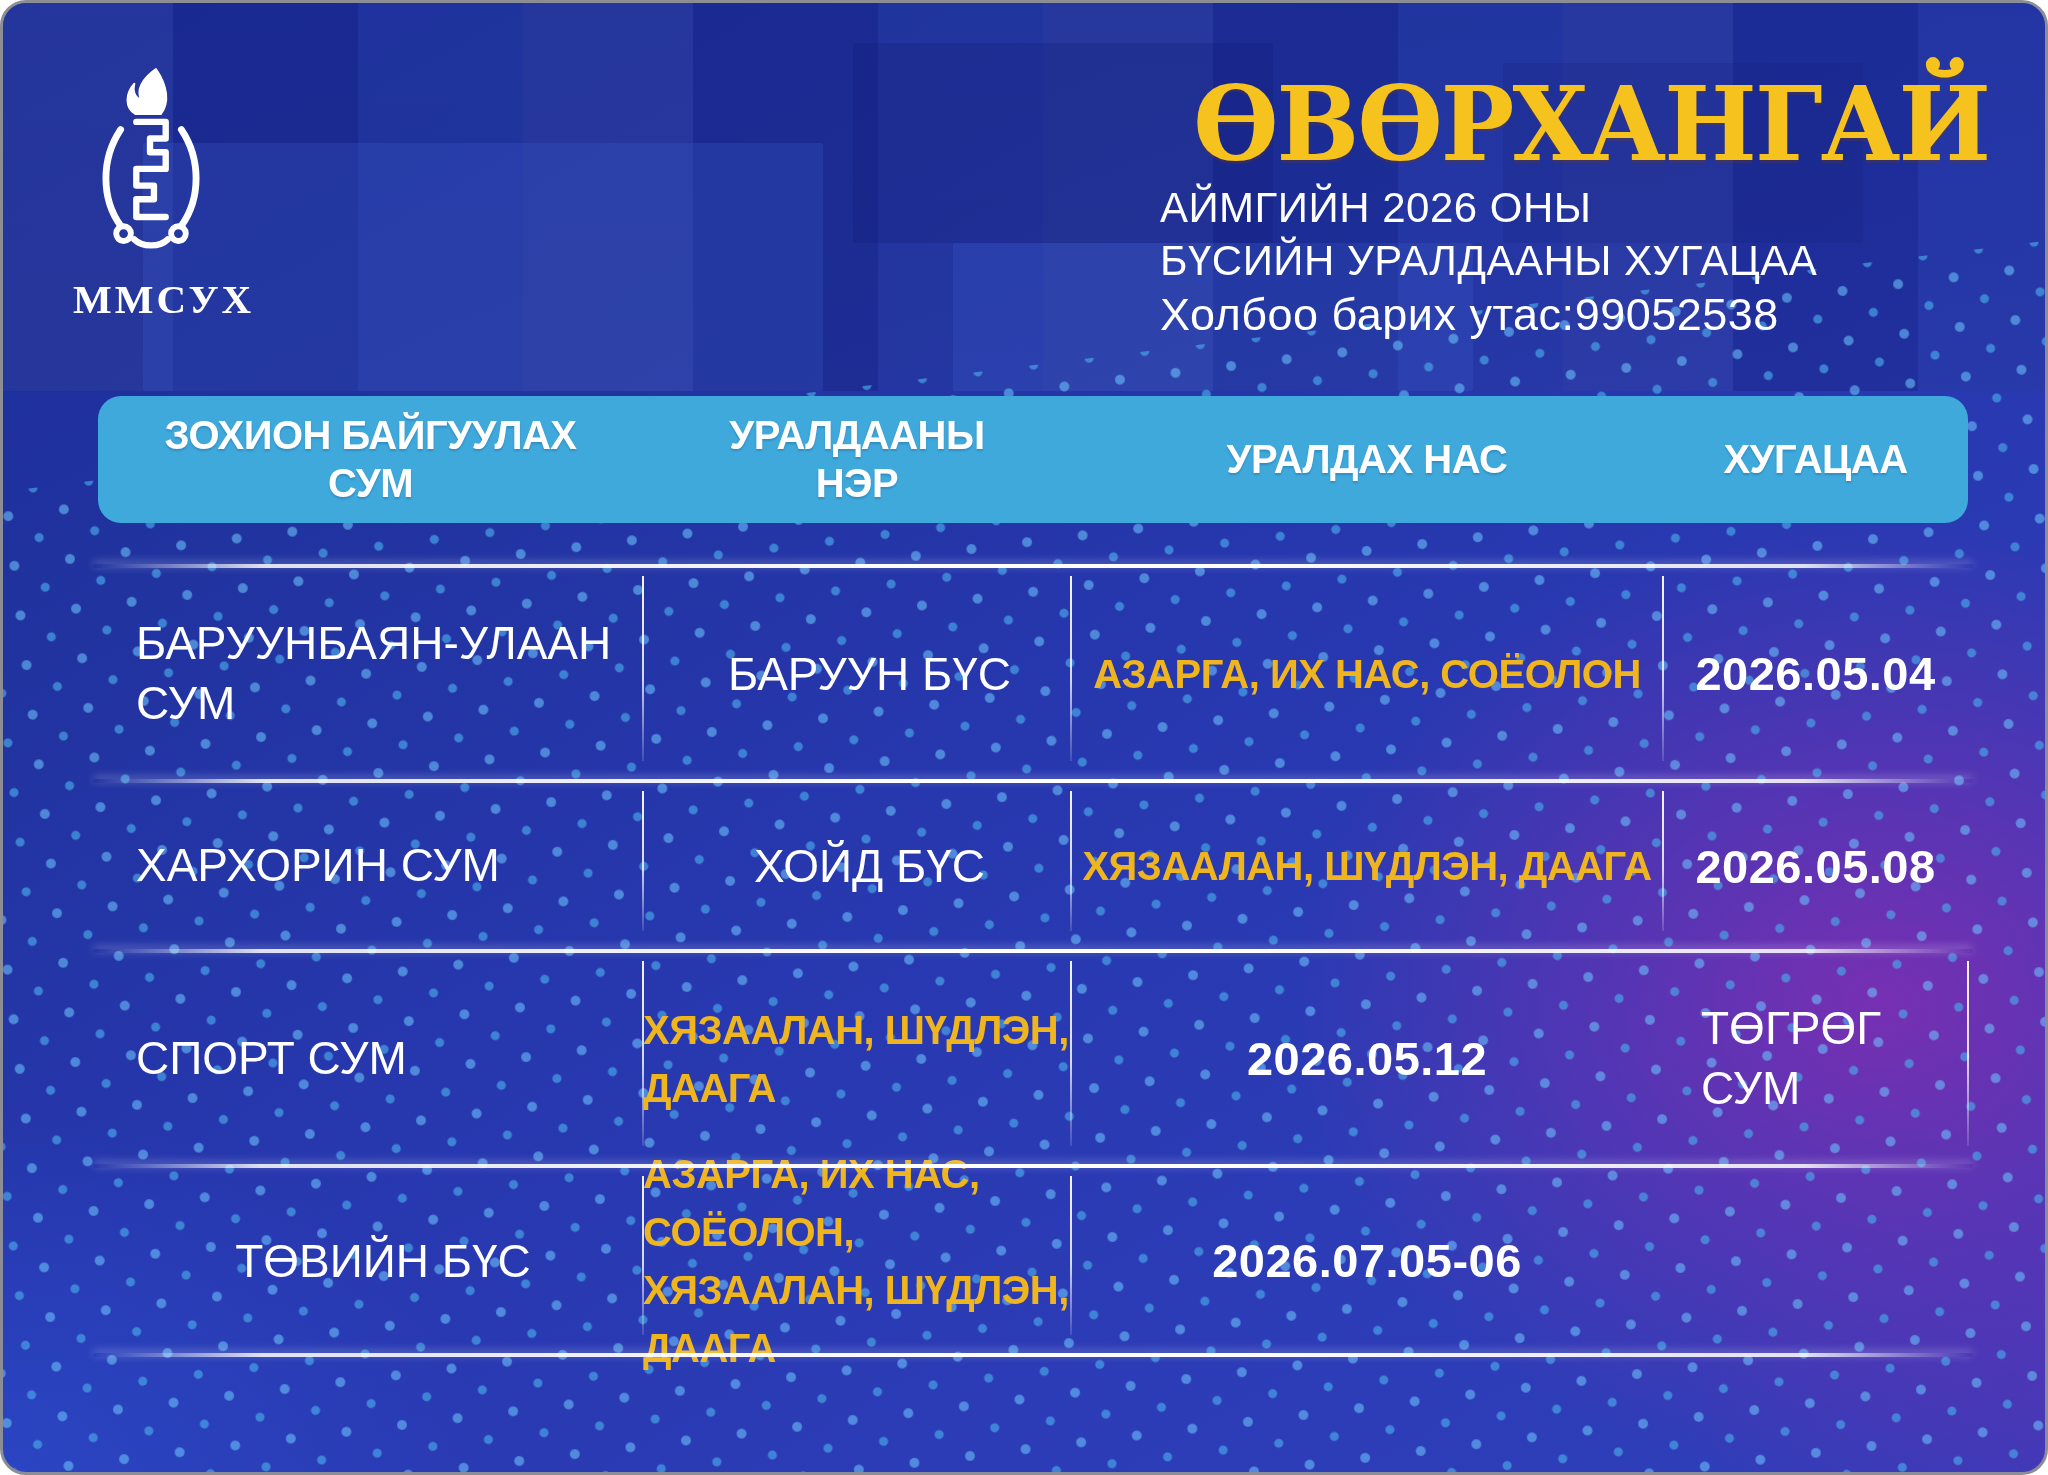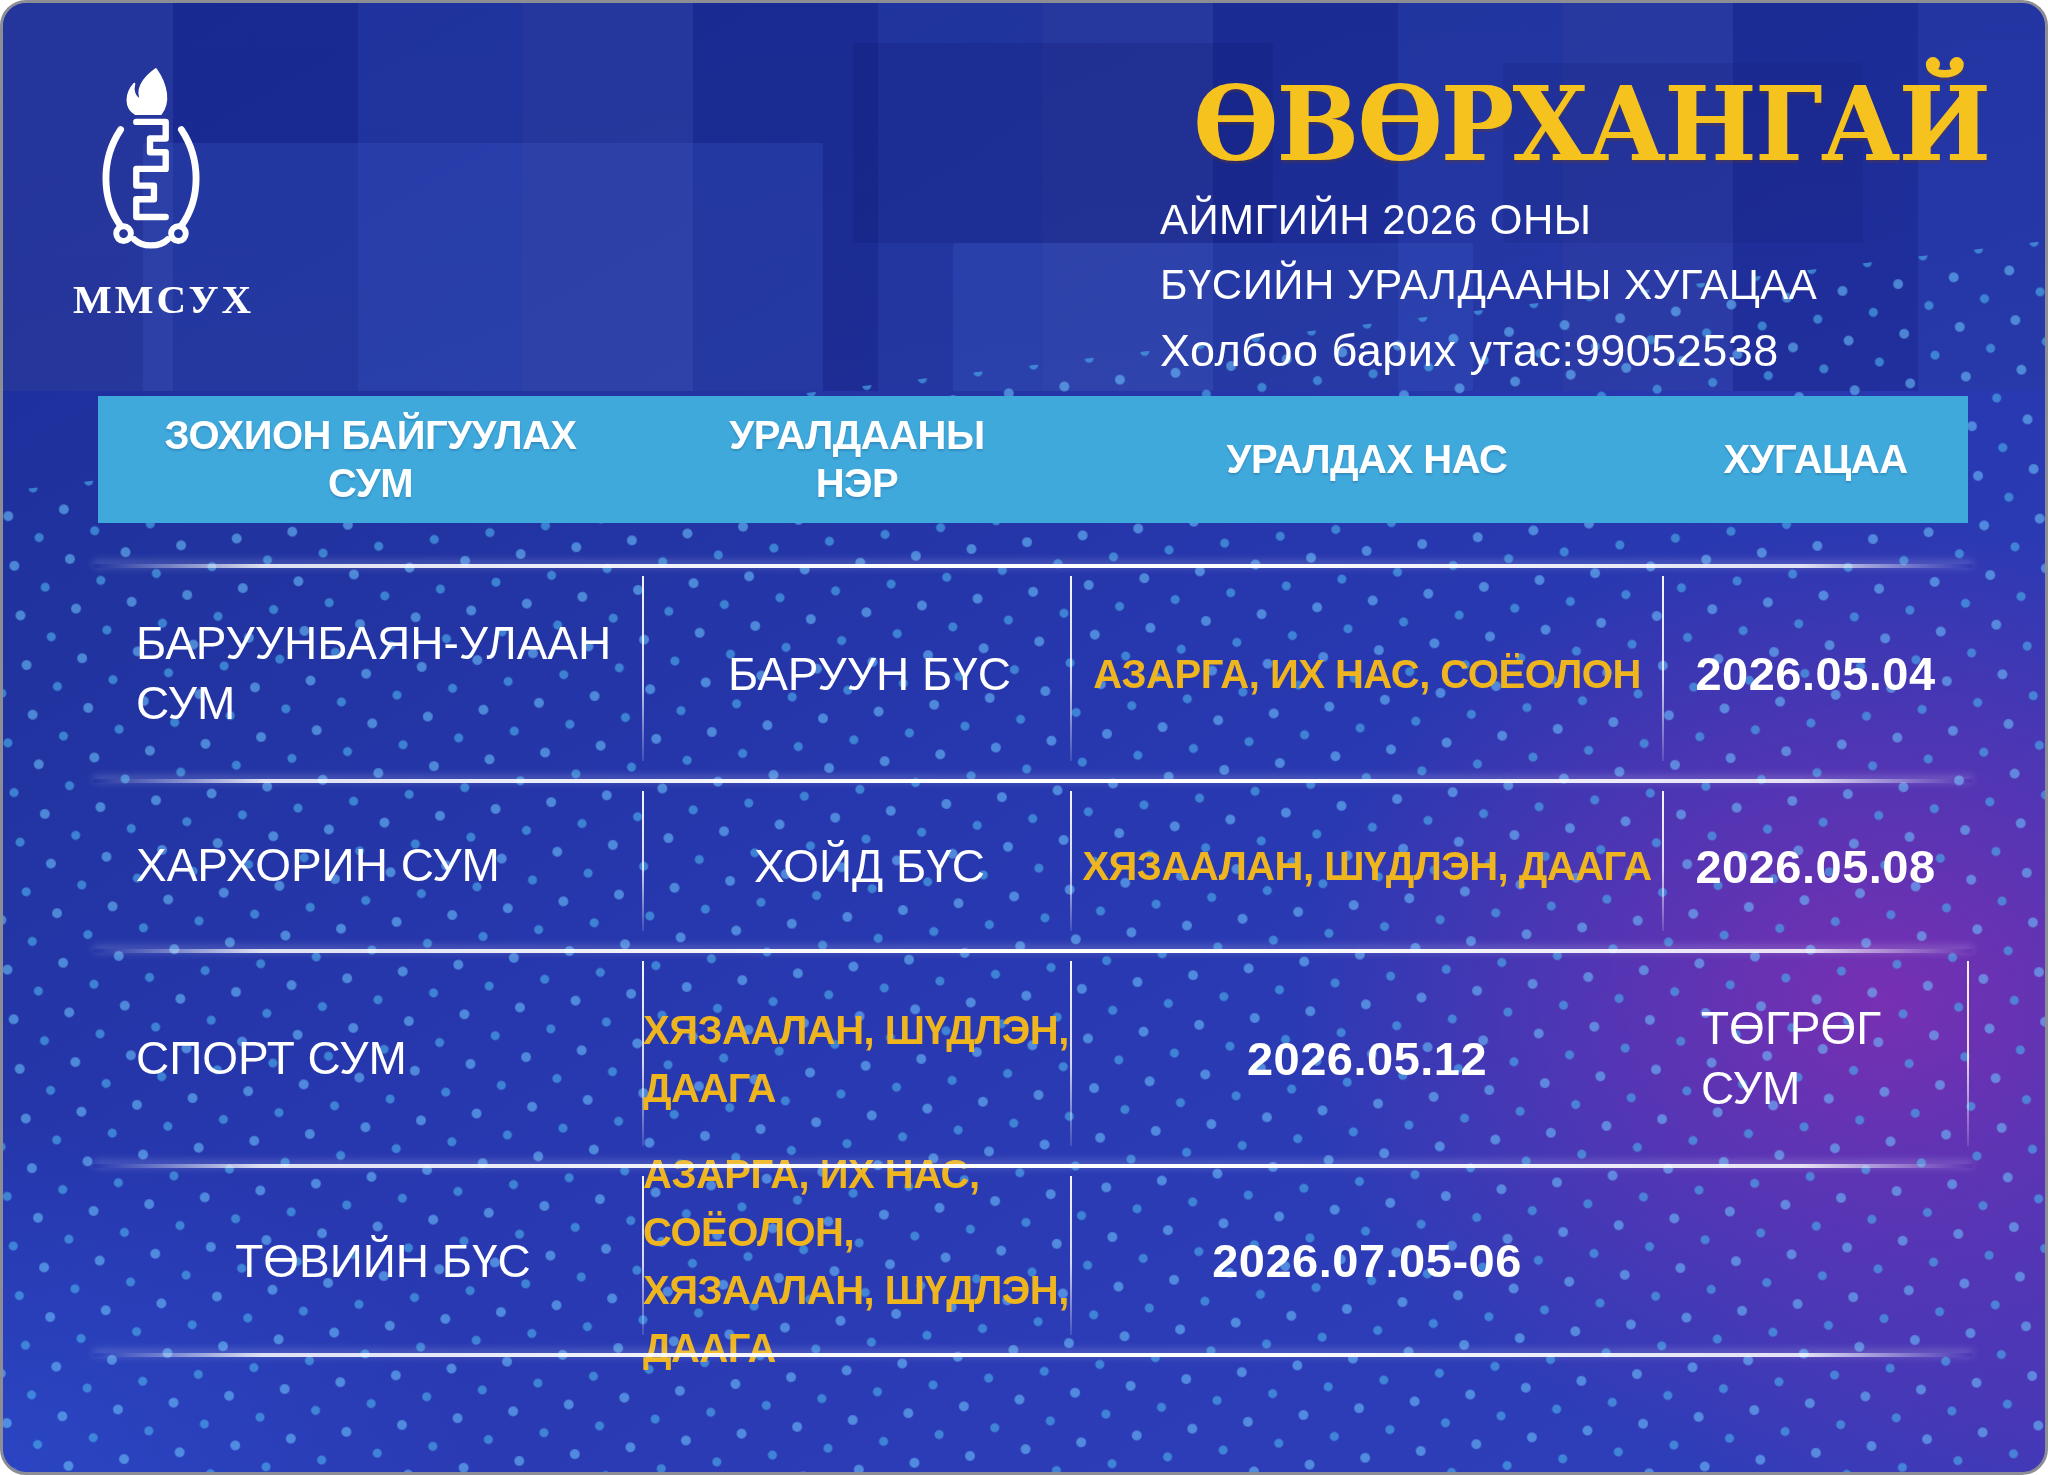--- a/index.html
+++ b/index.html
@@ -58,28 +58,29 @@
   }
   
   .masthead{position:absolute;top:68px;right:56px;color:#fff;}
   .province{
     font-family:"DejaVu Serif","Liberation Serif",serif;
     font-weight:bold;font-size:102px;line-height:1.05;letter-spacing:-2px;
     color:var(--accent-yellow);
     text-shadow:0 3px 0 rgba(120,60,0,0.25);
     transform:scaleX(.96);transform-origin:right center;
   }
-  .mast-line{font-size:42px;line-height:1.12;margin-top:18px;letter-spacing:0.5px;}
+  .mast-line{font-size:42px;line-height:1.12;margin-top:6px;letter-spacing:0.5px;}
   .mast-line.contact{font-size:45px;}
   
   .thead{
     position:absolute;left:95px;top:393px;width:1870px;height:127px;
     background:var(--header-bar);
     display:grid;grid-template-columns:545px 428px 592px 305px;
     align-items:center;
+    border-radius:23px;
   }
   .th{
     text-align:center;color:#fff;font-weight:bold;font-size:40px;line-height:1.18;
     white-space:pre-line;letter-spacing:-0.5px;
     text-shadow:0 2px 2px rgba(20,60,110,.25);
   }
   
   .tbody{
     position:absolute;left:95px;top:563px;width:1870px;height:789px;
     display:grid;

